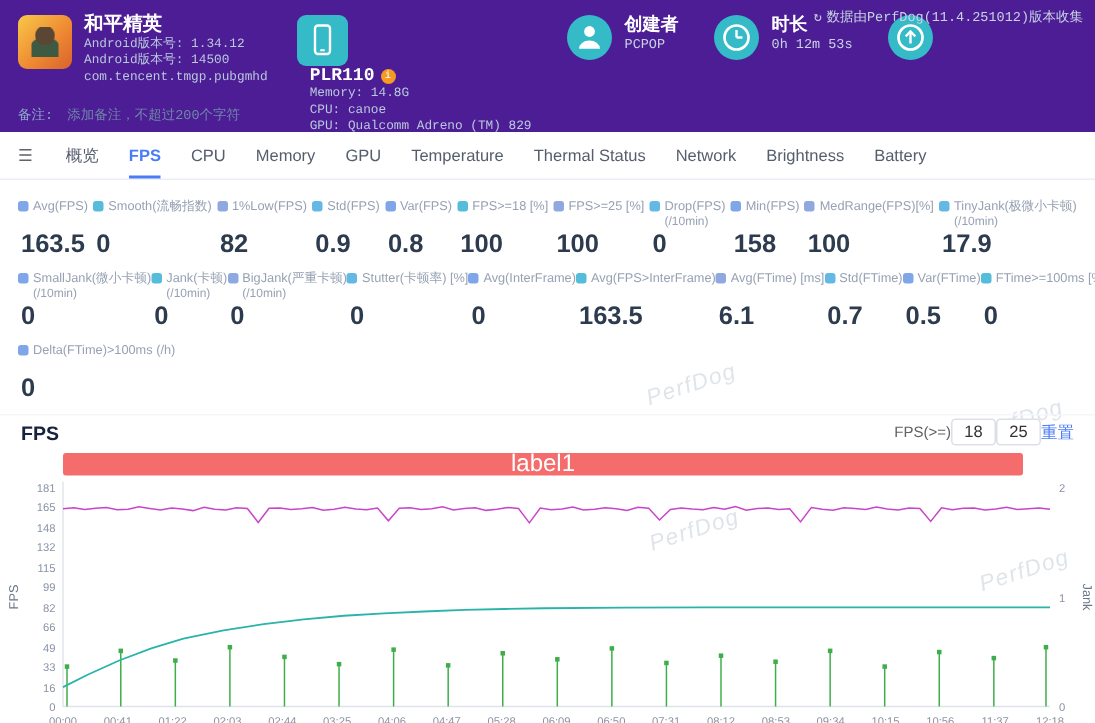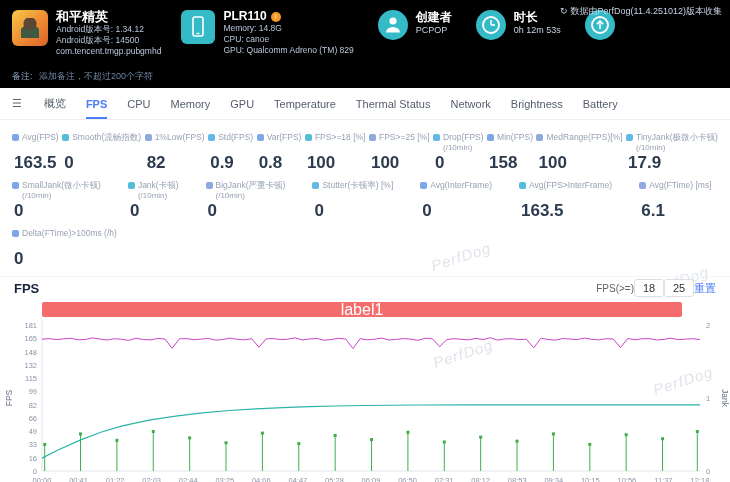--- a/index.html
+++ b/index.html
@@ -1,31 +1,31 @@
 <!DOCTYPE html>
 <html><head>
 <meta charset="utf-8">
 <style>
   * { margin:0; padding:0; box-sizing:border-box; }
   html,body { width:730px; height:482px; overflow:hidden; background:#fff;
     font-family:"Liberation Sans", sans-serif; position:relative; }
 
   
-  .topbar { position:relative; width:730px; height:88px; background:#000000; color:#fff; }
+  .topbar { position:relative; width:730px; height:88px; background:#4c1d95; color:#fff;font-family:Liberation Mono, monospace; }
   .topbar-row { display:flex; align-items:flex-start; padding:10px 12px 0 12px; }
   .app-block { display:flex; }
   .app-icon { width:36px; height:36px; border-radius:6px; flex:0 0 36px;
     background:linear-gradient(135deg,#f7c948 0%,#ef8b33 55%,#d9622b 100%); position:relative; overflow:hidden; }
   .app-icon::after { content:""; position:absolute; left:9px; top:8px; width:18px; height:20px;
     background:radial-gradient(circle at 50% 28%, #5a4632 0 6px, transparent 7px),
                radial-gradient(circle at 50% 90%, #3e5a43 0 11px, transparent 12px); }
   .col { margin-left:8px; }
   .app-title { font-size:13px; font-weight:bold; line-height:14px; }
   .tiny { font-size:8.5px; color:#b9c8dc; line-height:11px; white-space:nowrap; }
-  .dev-block { display:flex; margin-left:20px; }
+  .dev-block { display:flex; margin-left:20px;flex-direction:column; }
   .dev-icon { width:34px; height:34px; border-radius:6px; background:#35bac7; flex:0 0 34px;
     display:flex; align-items:center; justify-content:center; }
   .dev-name-row { display:flex; align-items:center; }
   .dev-name { font-size:12px; font-weight:bold; line-height:13px; }
   .badge { width:10px; height:10px; border-radius:50%; background:#f59a23; color:#fff;
     font-size:7px; line-height:10px; text-align:center; margin-left:4px; }
   .meta-block { display:flex; margin-left:24px; }
   .meta-icon { width:30px; height:30px; border-radius:50%; background:#35bac7; flex:0 0 30px;
     display:flex; align-items:center; justify-content:center; }
   .meta-label { font-size:12px; font-weight:bold; line-height:14px; }
@@ -40,21 +40,21 @@
   .tabs { height:32px; border-bottom:1px solid #ebeef5; display:flex; align-items:stretch;
     gap:20px; padding:0 12px; background:#fff; }
   .tabs-menu { align-self:center; font-size:11px; color:#606266; margin-right:2px; }
   .tab { font-size:11px; color:#555e6d; display:flex; align-items:center; cursor:pointer;
     border-bottom:2px solid transparent; padding-top:2px; white-space:nowrap; }
   .tab.active { color:#4a7cf7; border-bottom-color:#4a7cf7; font-weight:bold; }
 
   
   .stats { position:relative; padding:12px 12px 0 12px; background:#fff; }
   .stat-row { display:flex; justify-content:space-between; margin-bottom:9px; }
-  .stat-row.r1 { width:652px;gap:27px; }
+  .stat-row.r1 { width:652px; }
   .stat-row.r2 { width:120px; }
   .stat-cell {}
   .stat-label { font-size:8.5px; color:#97a1b3; white-space:nowrap; height:11px; }
   .stat-icon { display:inline-block; width:7px; height:7px; border-radius:2px;
     margin-right:3px; vertical-align:-1px; }
   .stat-sub { font-size:8px; color:#97a1b3; height:10px; padding-left:10px; }
   .stat-value { font-size:17px; font-weight:bold; color:#2d3b4e; height:18px; padding-left:2px; }
 
   
   .fps-header { height:24px; position:relative; display:flex; align-items:center; padding-left:14px;

